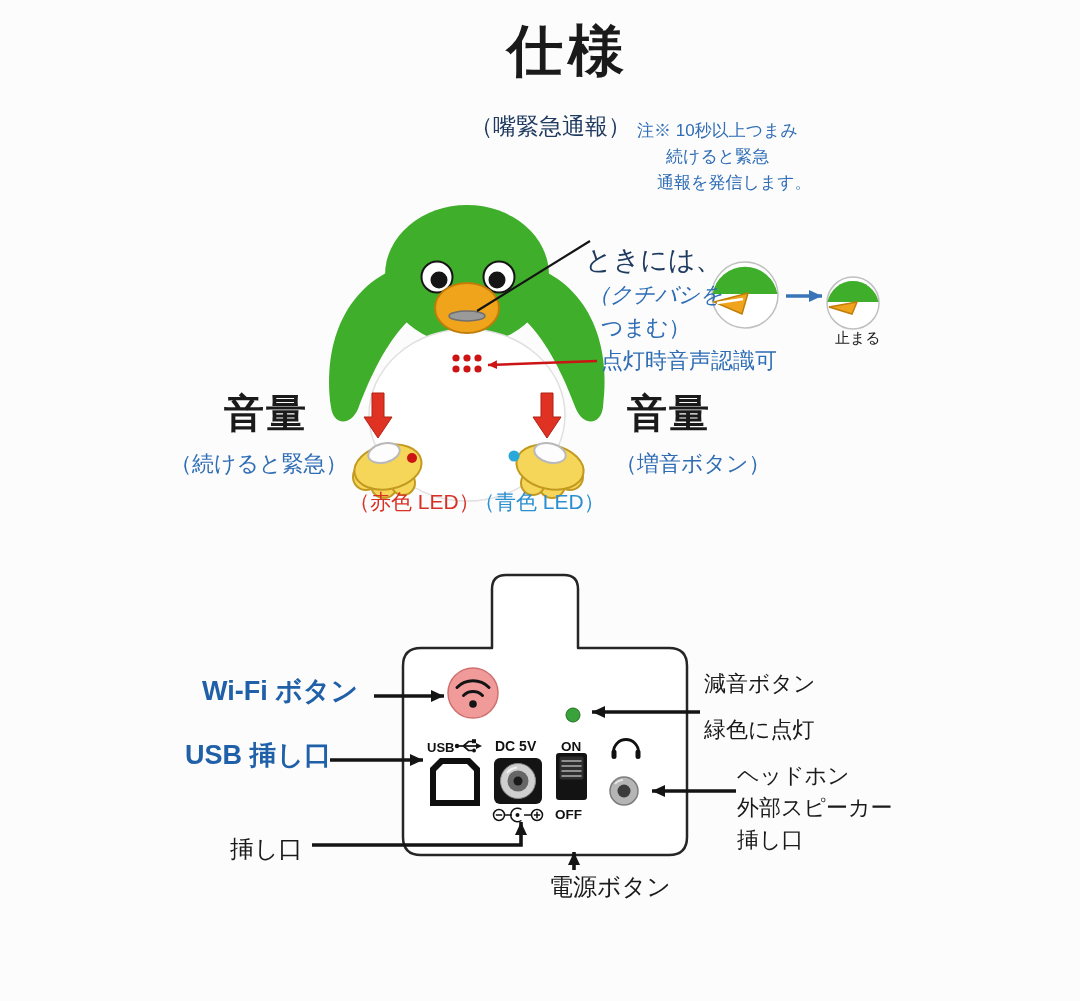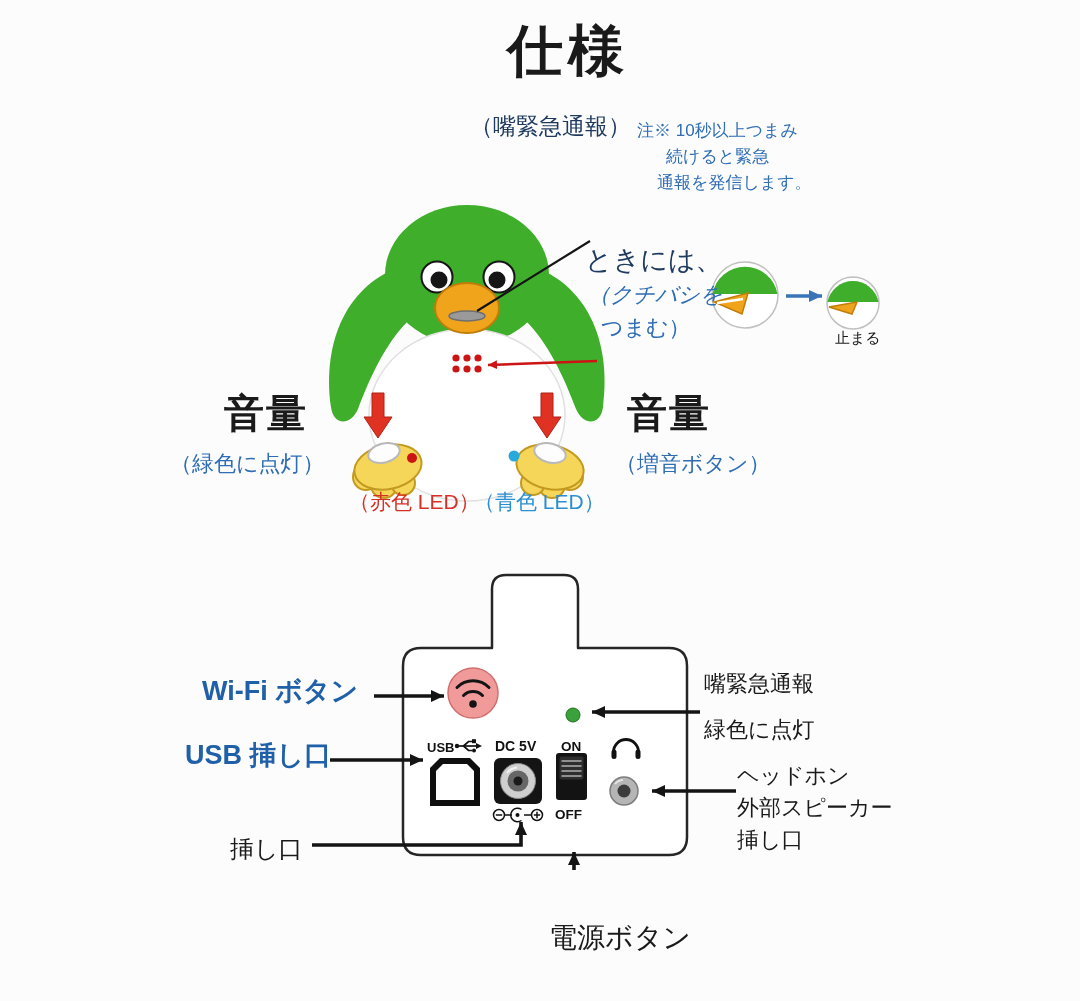--- a/index.html
+++ b/index.html
@@ -21,21 +21,21 @@
   .linkblue { color:var(--link-blue); font-weight:700; }
   .red   { color:var(--red-text); }
   .lblue { color:var(--light-blue-text); }
   .black { color:var(--black-text); }
   .sz15 { font-size:15px; }
   .sz17 { font-size:17px; }
   .sz21 { font-size:21px; }
   .sz22 { font-size:22px; }
   .sz23 { font-size:23px; }
   .sz24 { font-size:24px; }
-  .sz26 { font-size:28px;margin-top:48px; }
+  .sz26 { font-size:24px; }
   .sz27 { font-size:27px; }
   .sz40 { font-size:40px; font-weight:600; letter-spacing:2px; }
   svg text { font-family:"Liberation Sans", sans-serif; font-weight:bold; fill:#111; }
 </style>
 </head>
 <body>
 
 <div class="stage">
 
   <svg class="layer" style="left:300px; top:195px; z-index:1;" width="330" height="310" viewBox="0 0 330 310">
@@ -189,38 +189,39 @@
   <div class="lbl navy sz23" style="left:470px; top:114px;">（嘴緊急通報）</div>
   <div class="lbl blue sz17" style="left:637px; top:121px;">注※ 10秒以上つまみ</div>
   <div class="lbl blue sz17" style="left:666px; top:147px;">続けると緊急</div>
   <div class="lbl blue sz17" style="left:657px; top:173px;">通報を発信します。</div>
 
   <div class="lbl navy sz27" style="left:585px; top:245px;">ときには、</div>
 
   <div class="lbl blue sz22" style="left:588px; top:283px;font-style:italic;">（クチバシを</div>
   <div class="lbl blue sz22" style="left:601px; top:316px;">つまむ）</div>
 
+  <div class="lbl blue sz22" style="left:601px; top:349px;">点灯時音声認識可</div>
 
   <div class="lbl black sz40" style="left:224px; top:391px;">音量</div>
   <div class="lbl black sz40" style="left:627px; top:391px;">音量</div>
-  <div class="lbl blue sz22" style="left:170px; top:452px;">（緑色に点灯）</div>
+  <div class="lbl blue sz22" style="left:170px; top:452px;">（続けると緊急）</div>
   <div class="lbl blue sz22" style="left:615px; top:452px;">（増音ボタン）</div>
 
   <div class="lbl red sz21" style="left:349px; top:490px;">（赤色 LED）</div>
   <div class="lbl lblue sz21" style="left:474px; top:490px;">（青色 LED）</div>
 
   <div class="lbl black sz15" style="left:835px; top:330px;">止まる</div>
 
   <div class="lbl linkblue sz27" style="left:202px; top:676px;">Wi-Fi ボタン</div>
   <div class="lbl linkblue sz27" style="left:185px; top:740px;">USB 挿し口</div>
 
   <div class="lbl black sz24" style="left:230px; top:836px;">挿し口</div>
 
   <div class="lbl black sz26" style="left:549px; top:874px;">電源ボタン</div>
 
-  <div class="lbl black sz22" style="left:704px; top:672px;">嘴緊急通報</div>
+  <div class="lbl black sz22" style="left:704px; top:672px;">減音ボタン</div>
   <div class="lbl black sz22" style="left:704px; top:718px;">緑色に点灯</div>
 
   <div class="lbl black sz22" style="left:737px; top:764px;">ヘッドホン</div>
   <div class="lbl black sz22" style="left:737px; top:796px;">外部スピーカー</div>
   <div class="lbl black sz22" style="left:737px; top:828px;">挿し口</div>
 
 </div>
 
 </body></html>

